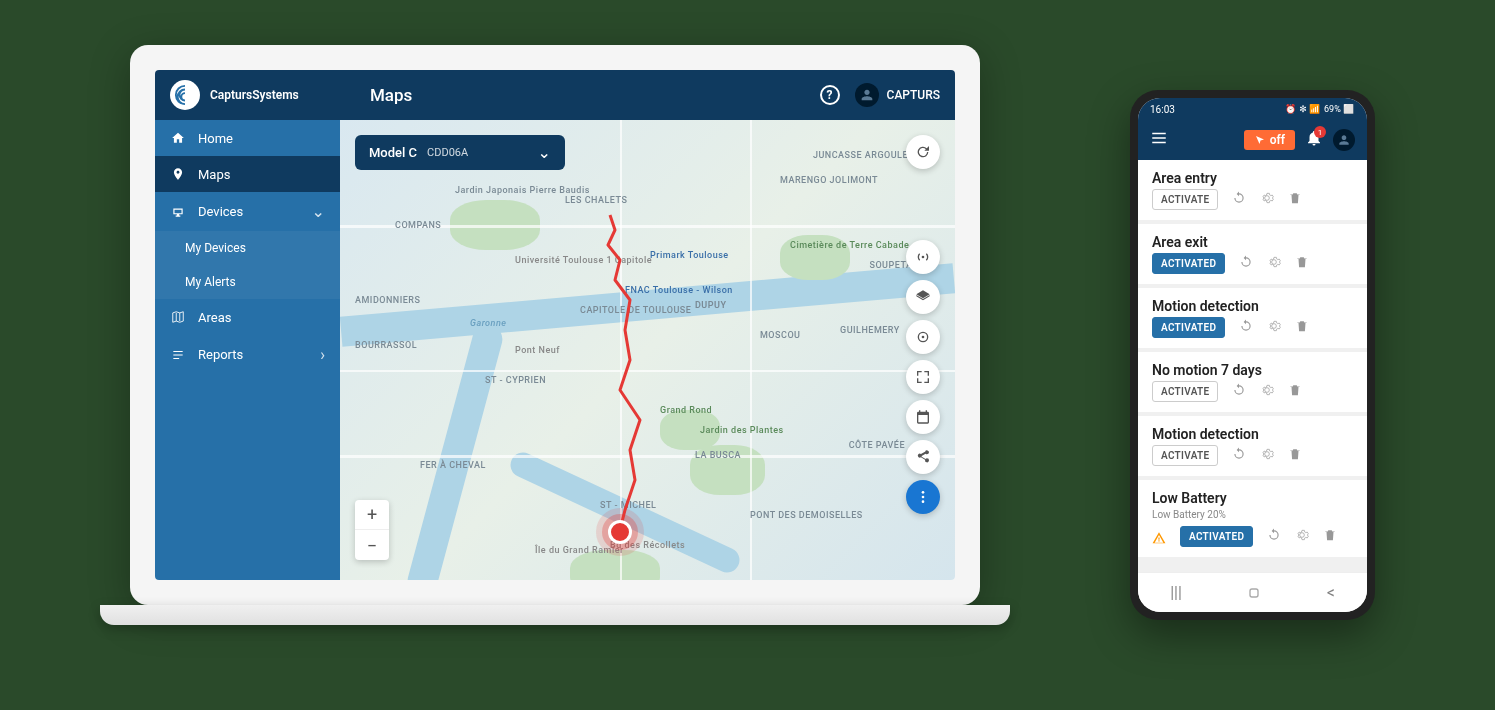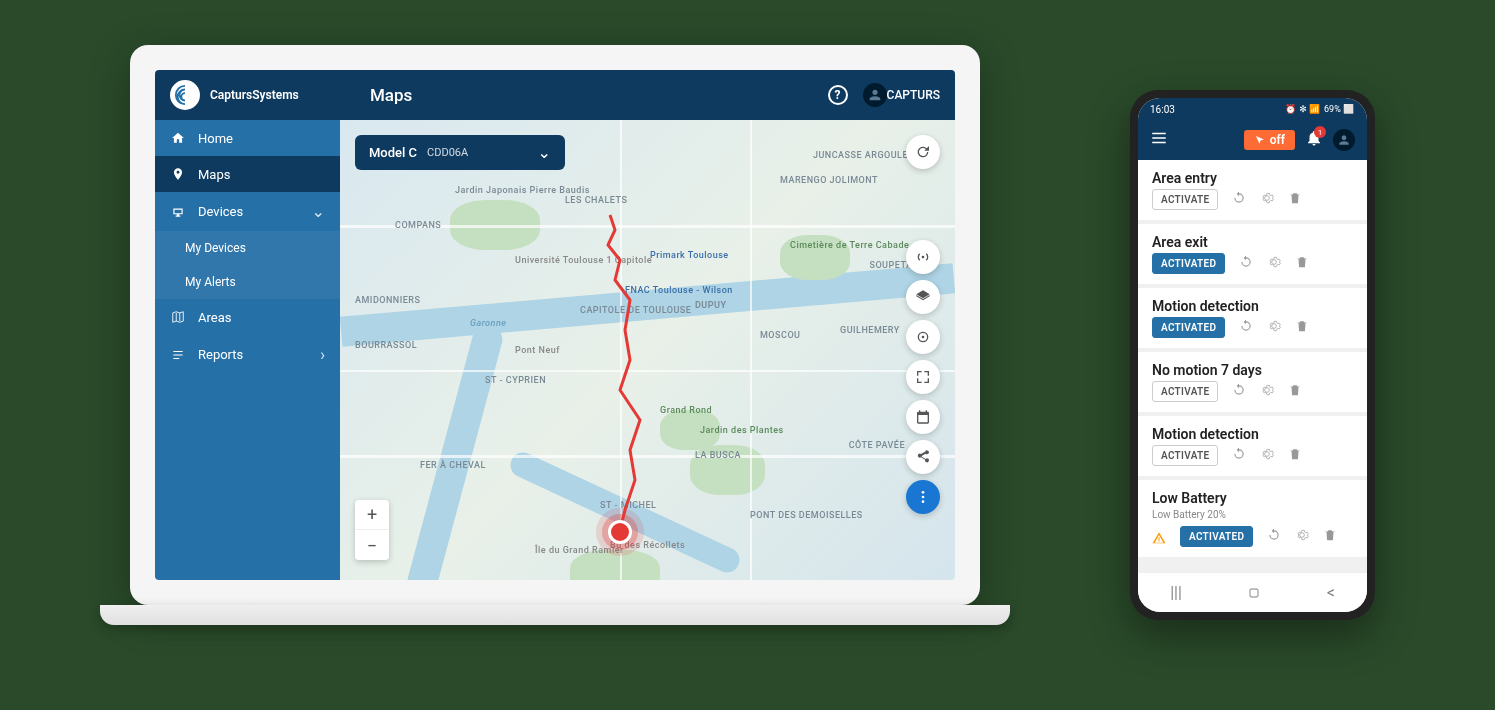--- a/index.html
+++ b/index.html
@@ -12,21 +12,21 @@
 .laptop-base { height: 20px; background: linear-gradient(#f0f0f0, #e0e0e0); border-radius: 0 0 14px 14px; margin: 0 -30px; box-shadow: 0 4px 12px rgba(0,0,0,0.25); }
 
 
 .app-header { background: #0f3a5f; color: #fff; height: 50px; display: flex; align-items: center; padding: 0 15px; }
 .logo { width: 30px; height: 30px; border-radius: 50%; background: #fff; display: flex; align-items: center; justify-content: center; margin-right: 10px; }
 .logo svg { width: 22px; height: 22px; }
 .brand-name { font-weight: 600; font-size: 12px; flex: 0 0 140px; }
 .page-title { font-size: 17px; font-weight: 500; margin-left: 20px; flex: 1; }
 .header-actions { display: flex; align-items: center; gap: 15px; }
 .help-icon { width: 20px; height: 20px; border: 2px solid #fff; border-radius: 50%; display: flex; align-items: center; justify-content: center; font-size: 12px; font-weight: bold; cursor: pointer; }
-.user-section { display: flex; align-items: center; gap: 0; }
+.user-section { display: flex; align-items: center; gap: 8px; }
 .user-avatar { width: 24px; height: 24px; background: #001a2e; border-radius: 50%; display: flex; align-items: center; justify-content: center; }
 .user-avatar svg { width: 16px; height: 16px; fill: #5a7a95; }
 .user-name { font-size: 12px; font-weight: 500; }
 
 
 .app-body { flex: 1; display: flex; overflow: hidden; }
 
 
 .sidebar { width: 185px; background: #2670a8; color: #fff; font-size: 13px; overflow-y: auto; }
 .nav-item { display: flex; align-items: center; padding: 10px 15px; cursor: pointer; gap: 12px; }

